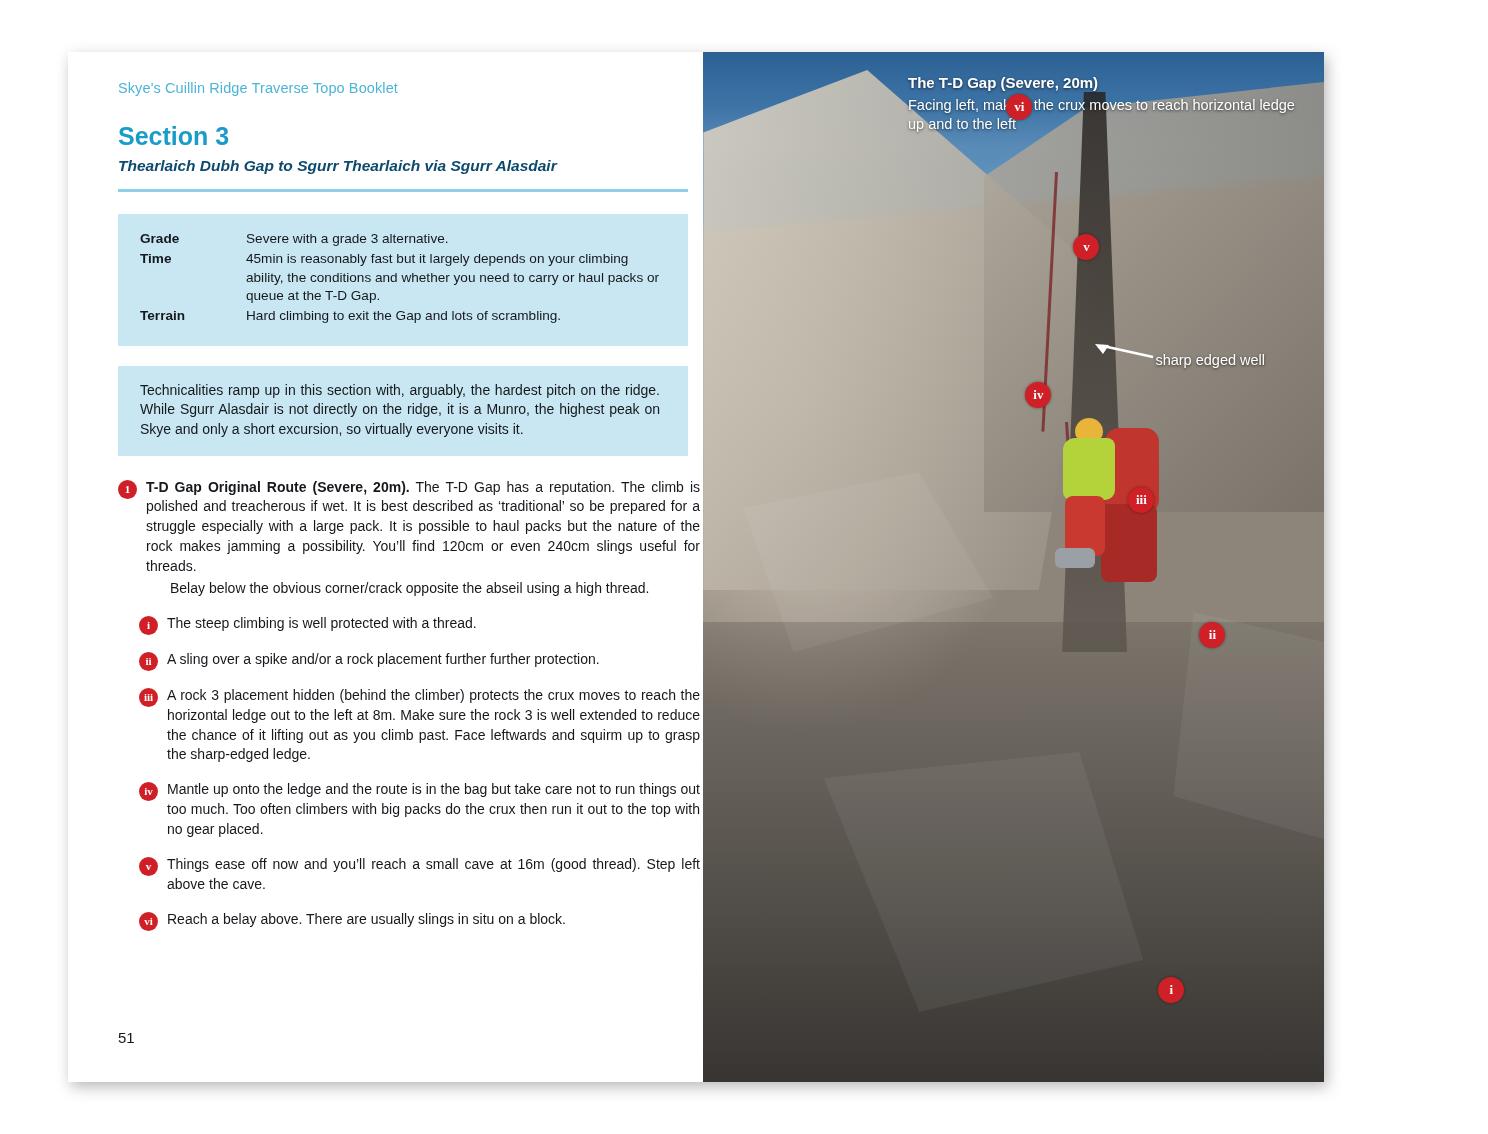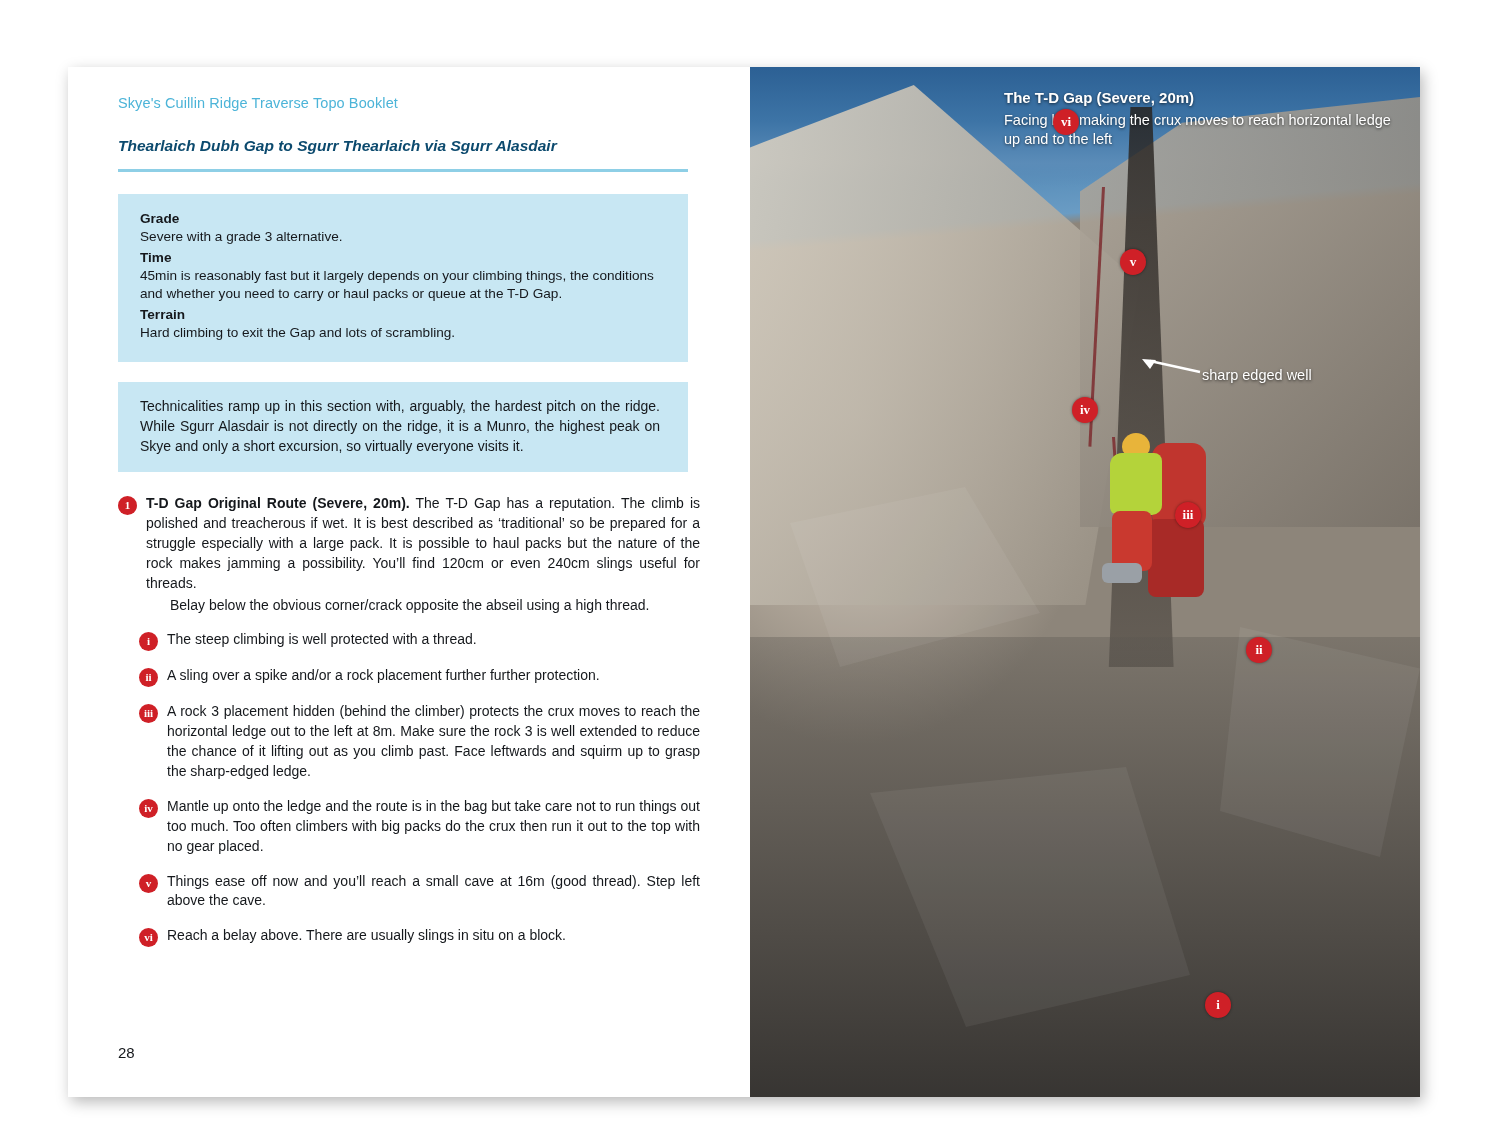--- a/index.html
+++ b/index.html
@@ -10,22 +10,22 @@
   body {
     width: 1488px;
     height: 1134px;
     font-family: "Liberation Sans", sans-serif;
     overflow: hidden;
     position: relative;
   }
   .page {
     position: absolute;
     left: 68px;
-    top: 67px;
-    width: 1352px;
+    top: 52px;
+    width: 1256px;
     height: 1030px;
     background: #ffffff;
     box-shadow: 3px 5px 14px rgba(0,0,0,0.28);
     display: flex;
   }
   .left-col {
     width: 682px;
     height: 100%;
     position: relative;
     box-sizing: border-box;
@@ -70,21 +70,20 @@
     background: #c8e7f3;
     box-sizing: border-box;
     padding: 16px 22px 18px 22px;
     font-size: 13.6px;
     color: #15181c;
     line-height: 1.35;
   }
   .info-row {
     display: flex;
     margin-bottom: 2px;
-    flex-direction: column;
   }
   .info-label {
     width: 106px;
     font-weight: bold;
     flex: none;
   }
   .info-val { flex: 1; }
   .intro-box {
     width: 570px;
     background: #c8e7f3;
@@ -290,31 +289,32 @@
 </style>
 </head>
 <body>
 
 <div class="page">
 
   <div class="left-col">
 
     <div class="booklet-title">Skye's Cuillin Ridge Traverse Topo Booklet</div>
 
+    <div class="section-title">Section 3</div>
     <div class="section-sub">Thearlaich Dubh Gap to Sgurr Thearlaich via Sgurr Alasdair</div>
     <div class="rule"></div>
 
     <div class="info-box">
       <div class="info-row">
         <div class="info-label">Grade</div>
         <div class="info-val">Severe with a grade 3 alternative.</div>
       </div>
       <div class="info-row">
         <div class="info-label">Time</div>
-        <div class="info-val">45min is reasonably fast but it largely depends on your climbing things, the conditions and whether you need to carry or haul packs or queue at the T-D Gap.</div>
+        <div class="info-val">45min is reasonably fast but it largely depends on your climbing ability, the conditions and whether you need to carry or haul packs or queue at the T-D Gap.</div>
       </div>
       <div class="info-row">
         <div class="info-label">Terrain</div>
         <div class="info-val">Hard climbing to exit the Gap and lots of scrambling.</div>
       </div>
     </div>
 
     <div class="intro-box">
       <p>Technicalities ramp up in this section with, arguably, the hardest pitch on the ridge. While Sgurr Alasdair is not directly on the ridge, it is a Munro, the highest peak on Skye and only a short excursion, so virtually everyone visits it.</p>
     </div>
@@ -354,21 +354,21 @@
         <div class="txt">Things ease off now and you’ll reach a small cave at 16m (good thread). Step left above the cave.</div>
       </div>
 
       <div class="para sub">
         <div class="bullet">vi</div>
         <div class="txt">Reach a belay above. There are usually slings in situ on a block.</div>
       </div>
 
     </div>
 
-    <div class="page-num">28</div>
+    <div class="page-num">51</div>
   </div>
 
   <div class="right-col">
     <div class="photo"></div>
     <div class="sky"></div>
     <div class="wall-l"></div>
     <div class="wall-r"></div>
     <div class="gully"></div>
     <div class="lower-rocks"></div>
 

